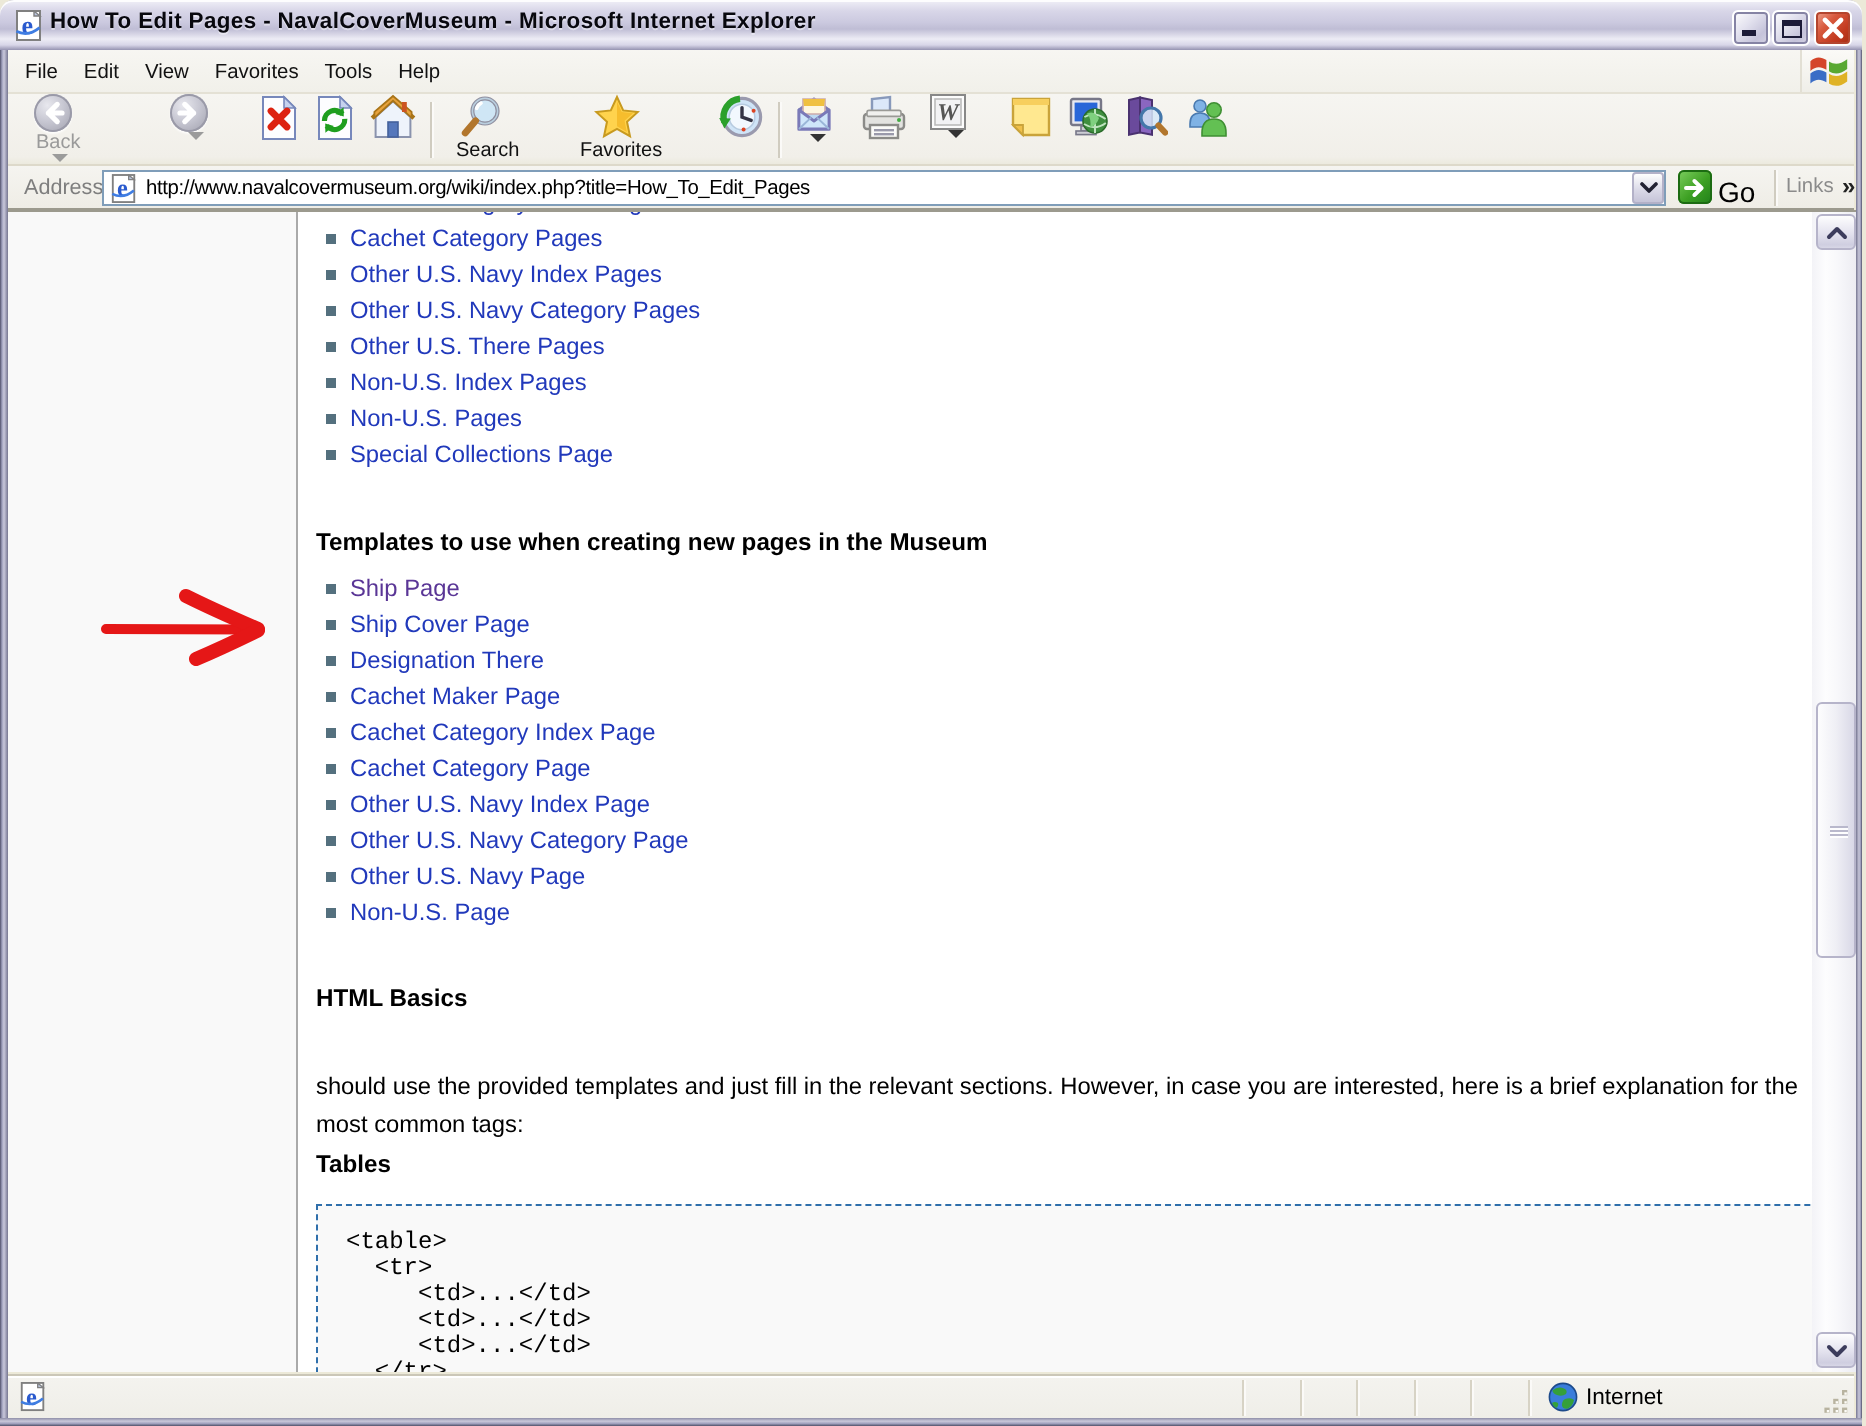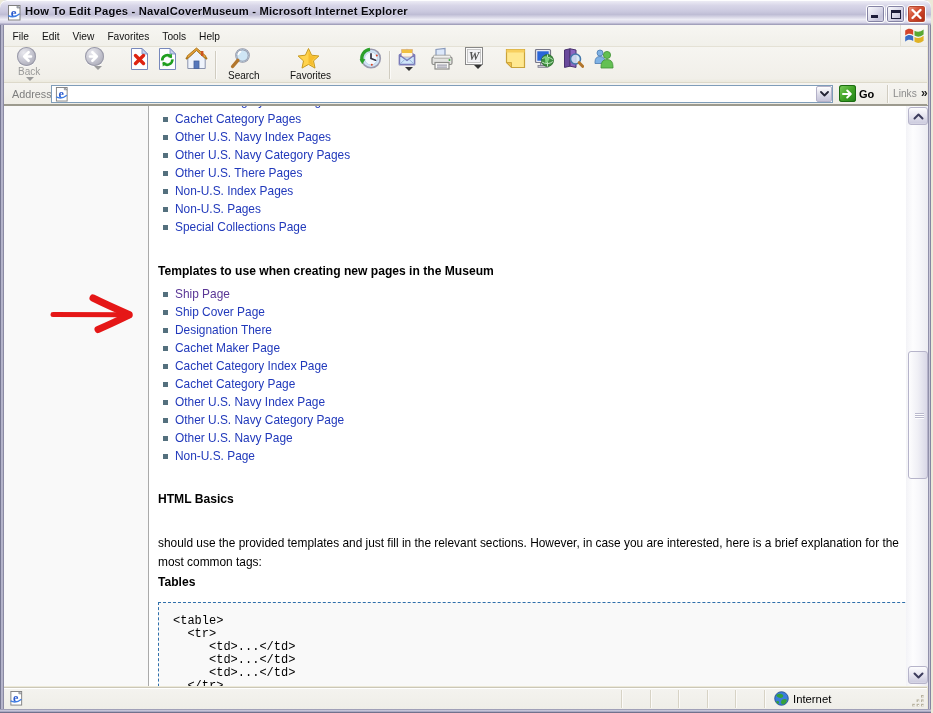--- a/index.html
+++ b/index.html
@@ -63,21 +63,21 @@
   .addr-field { position:absolute; left:47px; top:2px; width:782px; height:18px; background:#fff;
     border:1px solid #7f9db9; }
   .addr-ie-icon { position:absolute; left:3px; top:1px; width:14px; height:14px; }
   .addr-url { position:absolute; left:21px; top:3px; font-size:10.2px; letter-spacing:-0.18px; color:#000; white-space:nowrap; }
   .addr-drop { position:absolute; right:0px; top:0px; width:16px; height:16px;
     background:linear-gradient(180deg,#fefefe,#d8d7e6 60%,#c6c4d8); border:1px solid #b3b1c8; border-radius:2px;
     display:flex; align-items:center; justify-content:center; }
   .go-btn { position:absolute; left:835px; top:2px; width:17px; height:17px; border-radius:3px;
     background:linear-gradient(135deg,#7ed060 0,#3da023 55%,#20801a 100%);
     box-shadow:inset 0 0 0 1px #1c6b12; display:flex; align-items:center; justify-content:center; }
-  .go-label { position:absolute; left:855px; top:5px; font-size:11px; font-weight:bold; color:#000; }
+  .go-label { position:absolute; left:855px; top:5px; font-size:14px; font-weight:normal; color:#000; }
   .links-label { position:absolute; left:889px; top:5px; font-size:10.2px; color:#8b8b8b;text-align:right; }
   .links-chevrons { position:absolute; left:917px; top:3px; font-size:12px; font-weight:bold; color:#222; }
   .addr-sep { position:absolute; left:883px; top:2px; width:1px; height:18px; background:#d0ccc0; box-shadow:1px 0 0 #fbfaf8; }
 
   
   .viewport { position:absolute; left:4px; top:105px; width:902px; height:581px;
     background:#f9f9f9; overflow:hidden; border-top:1px solid #9c9a8e; }
   .main { position:absolute; left:144px; top:-1px; width:758px; height:583px;
     background:#ffffff; border-left:1px solid #aaaaaa; overflow:hidden; }
   .wiki { font-size:11.9px; color:#000; }
@@ -331,20 +331,21 @@
       <span class="addr-label">Address</span>
       <div class="addr-field">
         <span class="addr-ie-icon">
           <svg width="14" height="15" viewBox="0 0 15 16">
             <rect x="1.5" y="0.5" width="11.5" height="14.5" fill="#ffffff" stroke="#808080" stroke-width="1"></rect>
             <path d="M10,0.5 L13,3 L10,3 Z" fill="#b8c4dd" stroke="#808080" stroke-width="0.7"></path>
             <text x="6.7" y="12" text-anchor="middle" font-family="Liberation Serif, serif" font-weight="bold" font-size="13" fill="#2a5ace">e</text>
             <path d="M1.2,10.6 Q7,13.6 12.8,8.8" fill="none" stroke="#3f7de2" stroke-width="1.4"></path>
           </svg>
         </span>
+        <span class="addr-url">http://www.navalcovermuseum.org/wiki/index.php?title=How_To_Edit_Pages</span>
         <span class="addr-drop">
           <svg width="9" height="6" viewBox="0 0 9 6">
               <path d="M1,1 L4.5,4.5 L8,1" fill="none" stroke="#222233" stroke-width="1.8" stroke-linecap="round" stroke-linejoin="round"></path>
             </svg>
         </span>
       </div>
       <div class="go-btn">
         <svg width="11" height="10" viewBox="0 0 11 10">
             <path d="M1,5 L8,5 M5.2,1.5 L8.8,5 L5.2,8.5" stroke="#ffffff" stroke-width="2" fill="none" stroke-linecap="round" stroke-linejoin="round"></path>
           </svg>

